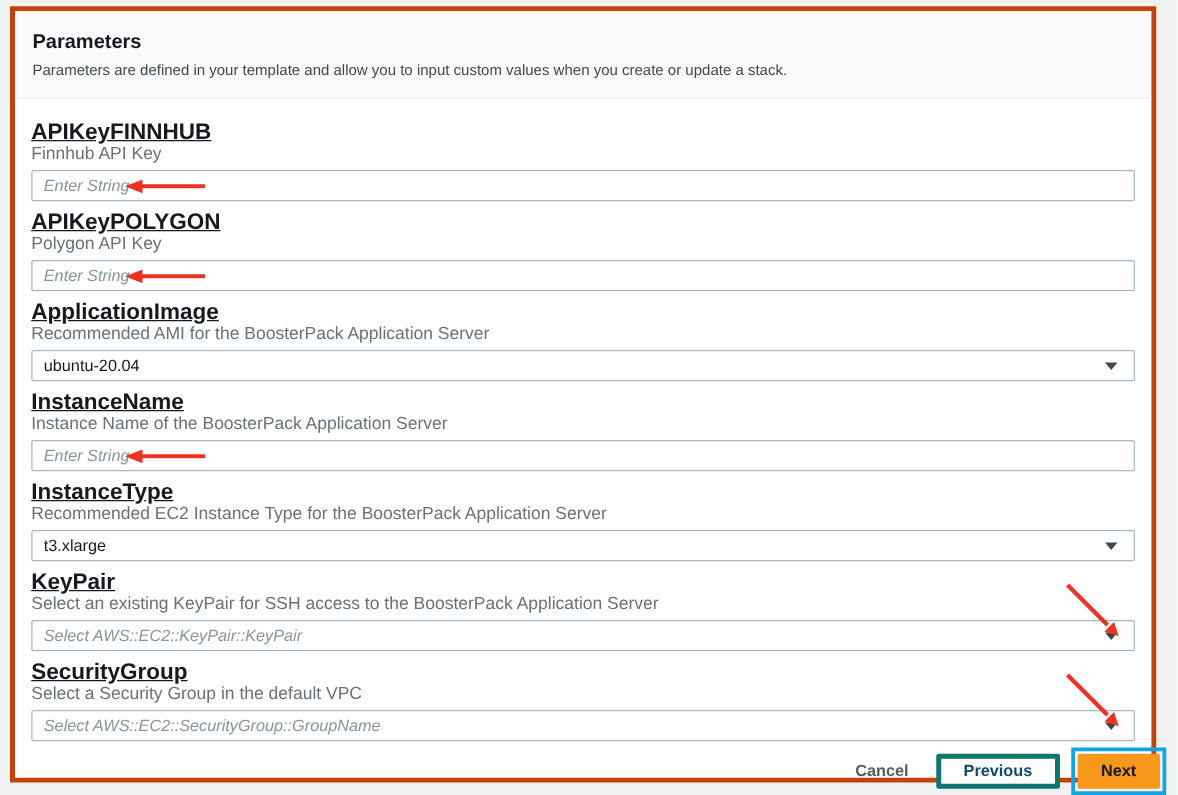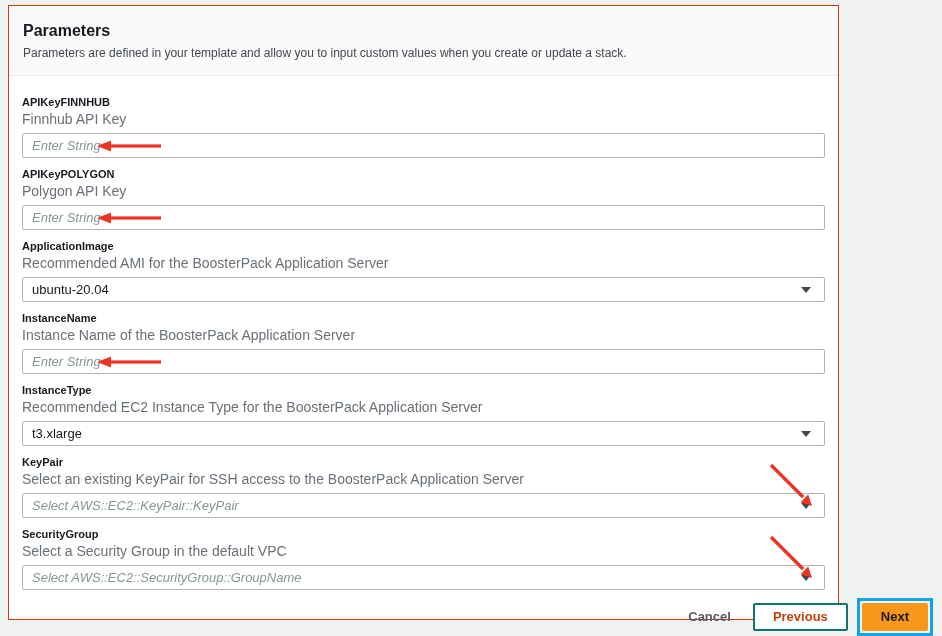--- a/index.html
+++ b/index.html
@@ -7,23 +7,23 @@
   body {
     background: #f0f1f1;
     font-family: "Liberation Sans", sans-serif;
     color: #16191f;
     overflow: hidden;
     position: relative;
   }
   .card {
     position: absolute;
     left: 8px; top: 5px;
-    width: 831px;
+    width: 917px;
     background: #ffffff;
-    border: 1px solid #c2410c;
+    border: 4px solid #c2410c;
   }
   .card-header {
     background: #fafafa;
     border-bottom: 1px solid #eaeded;
     padding: 16px 14px 15px 14px;
   }
   .card-title {
     font-size: 16px;
     font-weight: 700;
     color: #16191f;
@@ -35,24 +35,25 @@
     color: #414750;
     line-height: 14px;
   }
   .card-body {
     padding: 19px 13px 13px 13px;
     background: #ffffff;
   }
   .field { margin-bottom: 9px; }
   .field:last-child { margin-bottom: 16px; }
   .field-label {
-    font-size: 11px;
+    font-size: 18px;
     font-weight: 700;
     line-height: 14px;
     color: #16191f;
+    text-decoration: underline;
   }
   .field-desc {
     margin-top: 3px;
     font-size: 14px;
     line-height: 14px;
     color: #687078;
   }
   .control {
     position: relative;
     margin-top: 7px;
@@ -124,22 +125,22 @@
   }
   .btn-link {
     background: transparent;
     border: none;
     color: #545b64;
     padding: 6px 10px;
     margin-right: 12px;
   }
   .btn-normal {
     background: #ffffff;
-    border: 2px solid #0f766e;
-    color: #c2410c;
+    border: 4px solid #0f766e;
+    color: #0c4a6e;
     height: 28px;
     padding: 0 18px;
     margin-right: 9px;
   }
   .next-highlight {
     border: 3px solid #0ea5e9;
     padding: 2px;
     background: transparent;
   }
   .btn-primary {

